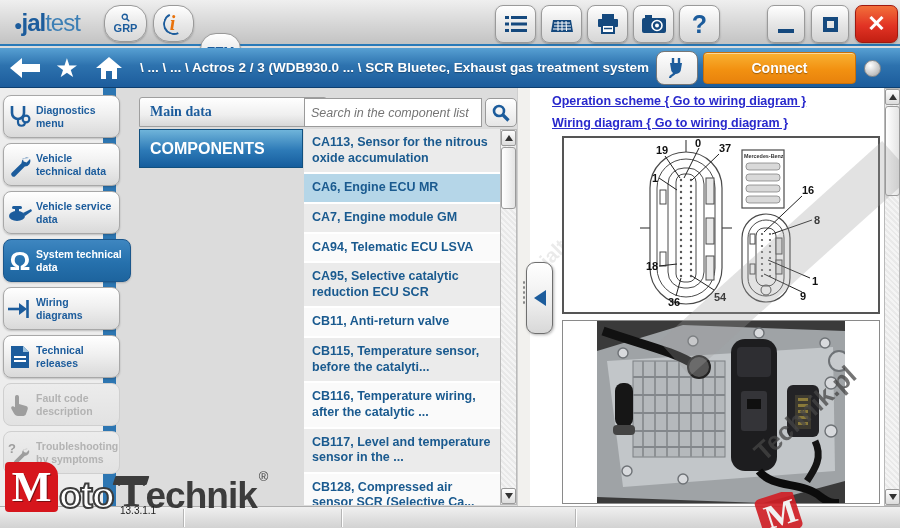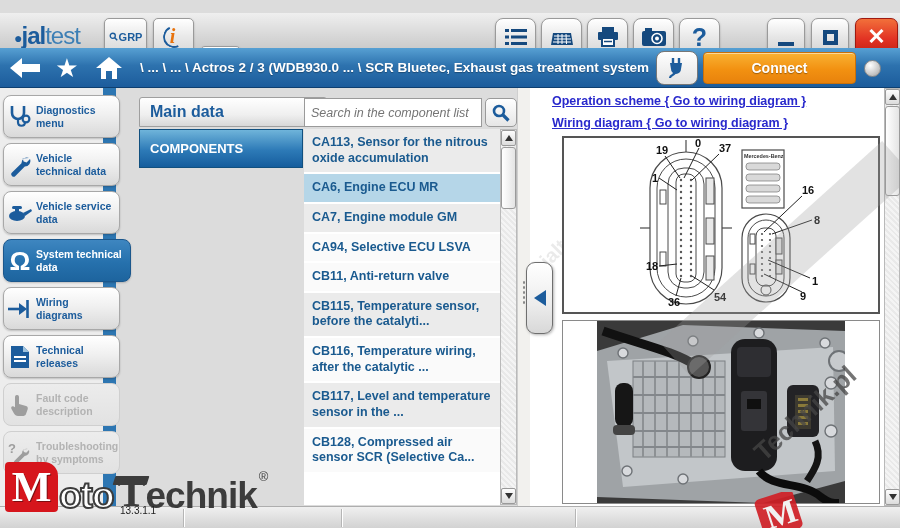--- a/index.html
+++ b/index.html
@@ -1,28 +1,28 @@
 <!DOCTYPE html>
 <html><head>
 <meta charset="utf-8">
 <style>
   * { margin:0; padding:0; box-sizing:border-box; }
   html,body { width:900px; height:528px; overflow:hidden; font-family:"Liberation Sans", sans-serif; }
   .app { position:relative; width:900px; height:528px; background:#dcdcdc; overflow:hidden; }
 
   
-  .titlebar { position:absolute; left:0; top:13px; width:900px; height:46px;
+  .titlebar { position:absolute; left:0; top:0; width:900px; height:46px;
     background:linear-gradient(#efefef,#d6d6d6 55%,#c3c3c3); border-bottom:2px solid #2a7ab8; }
   .logo { position:absolute; left:14px; top:9px; font-size:24px; letter-spacing:-1px; cursor:default; }
   .logo .dot { color:#1c5c9c; font-size:14px; vertical-align:middle; }
   .logo .b { color:#1c5c9c; font-weight:bold; }
   .logo .l { color:#3d7fb5; font-weight:normal; }
   .tb-btn { position:absolute; top:5px; height:37px; background:linear-gradient(#ffffff,#e9e9e9 50%,#d8d8d8);
-    border:1px solid #9a9a9a; border-radius:5px; box-shadow:0 1px 2px rgba(0,0,0,.25);
-    display:flex; align-items:center; justify-content:center; cursor:pointer; }
+    border:1px solid #9a9a9a; border-radius:16px; box-shadow:0 1px 2px rgba(0,0,0,.25);
+    display:flex; align-items:center; justify-content:center; cursor:pointer;flex-direction:column; }
   .tb-btn.grp { left:104px; width:43px; font-size:11px; font-weight:bold; color:#1c5c9c; }
   .tb-btn.info { left:153px; width:41px; }
   .tb-btn.etm { left:200px; width:41px; font-size:13px; font-weight:bold; color:#1c5c9c;margin-top:28px; }
   .grp-mag { width:9px; height:9px; margin-right:1px; }
   .info-i { font-family:"Liberation Serif", serif; font-style:italic; font-weight:bold; font-size:20px; color:#e8720c; margin-left:-2px;}
   .info-arc { position:absolute; width:22px; height:22px; border:2px solid #1c5c9c; border-radius:50%;
     border-top-color:transparent; border-right-color:transparent; transform:rotate(20deg); }
   .tb-ico { position:absolute; top:5px; width:41px; height:38px; background:linear-gradient(#ffffff,#e9e9e9 50%,#d6d6d6);
     border:1px solid #9a9a9a; border-radius:8px; box-shadow:0 1px 2px rgba(0,0,0,.25);
     display:flex; align-items:center; justify-content:center; cursor:pointer; color:#145488; }
@@ -62,28 +62,28 @@
   .sb-item.sel { width:128px; background:linear-gradient(#3e86c0,#2671ad 55%,#1d649e); border-color:#1b578c; }
   .sb-item.sel .lb { color:#fff; }
   .sb-item.dis { background:linear-gradient(#ececec,#e2e2e2); border-color:#cfcfcf; box-shadow:none; cursor:default; }
   .sb-item.dis .lb { color:#b3b3b3; }
   .omega { font-size:26px; font-weight:bold; color:#1c5c9c; line-height:1; }
   .sb-item.sel .omega { color:#fff; }
 
   
   .tab-maindata { position:absolute; left:139px; top:97px; width:188px; height:30px;
     background:linear-gradient(#ffffff,#efefef 60%,#d8d8d8); border:1px solid #9f9f9f; border-radius:3px 3px 0 0;
-    color:#1c5c9c; font-weight:bold; font-size:16px; line-height:28px; padding-left:10px; cursor:pointer; }
+    color:#1c5c9c; font-weight:bold; font-size:14px; line-height:28px; padding-left:10px; cursor:pointer;font-family:Liberation Serif, serif; }
   .search-box { position:absolute; left:304px; top:98px; width:178px; height:29px; border:1px solid #9a9a9a;
     background:#fff; font-style:italic; color:#9a9a9a; font-size:12.5px; padding:0 6px; font-family:"Liberation Sans", sans-serif; }
   .search-btn { position:absolute; left:485px; top:98px; width:32px; height:29px; border:1px solid #9a9a9a; border-radius:5px;
     background:linear-gradient(#ffffff,#e6e6e6); display:flex; align-items:center; justify-content:center; cursor:pointer; }
   .comp-header { position:absolute; left:139px; top:129px; width:164px; height:39px;
     background:linear-gradient(#6fb4da,#2d7ab7 55%,#155d9d); border:1px solid #11507f;
-    color:#fff; font-weight:bold; font-size:13px; display:flex; align-items:center; padding-left:10px; cursor:pointer; }
+    color:#fff; font-weight:bold; font-size:16px; display:flex; align-items:center; padding-left:10px; cursor:pointer; }
   .list { position:absolute; left:304px; top:129px; width:196px; height:376px; background:#fff; overflow:hidden; }
   .row { padding:6px 4px 6px 8px; font-size:12.5px; font-weight:bold; color:#1a5a8f; line-height:1.25;
     border-bottom:2px solid #fff; cursor:pointer; }
   .row.odd { background:#ebebeb; }
   .row.even { background:#fafafa; }
   .row.sel { background:#b5d6e8; }
 
   
   .vscroll { position:absolute; width:17px; background:#f0f0f0; border:1px solid #b9b9b9;
     background-image:repeating-linear-gradient(45deg,#f4f4f4 0 2px,#e9e9e9 2px 4px); }
@@ -341,21 +341,22 @@
         <circle cx="7" cy="7" r="5" fill="none" stroke="#1c5c9c" stroke-width="2.6"></circle>
         <line x1="11" y1="11" x2="16.5" y2="16.5" stroke="#1c5c9c" stroke-width="3.2"></line>
       </svg>
   </div>
   <div class="comp-header">COMPONENTS</div>
 
   <div class="list">
     <div class="row odd">CA113, Sensor for the nitrous oxide accumulation</div>
     <div class="row sel">CA6, Engine ECU MR</div>
     <div class="row odd">CA7, Engine module GM</div>
-    <div class="row even">CA94, Selective ECU LSVA</div>
+    <div class="row even">CA94, Telematic ECU LSVA</div>
+    <div class="row odd">CA95, Selective catalytic reduction ECU SCR</div>
     <div class="row even">CB11, Anti-return valve</div>
     <div class="row odd">CB115, Temperature sensor, before the catalyti...</div>
     <div class="row even">CB116, Temperature wiring, after the catalytic ...</div>
     <div class="row odd">CB117, Level and temperature sensor in the ...</div>
     <div class="row even">CB128, Compressed air sensor SCR (Selective Ca...</div>
 
   </div>
 
   <div class="vscroll" style="left:500px; top:129px; height:376px;">
     <div class="sc-btn up">

